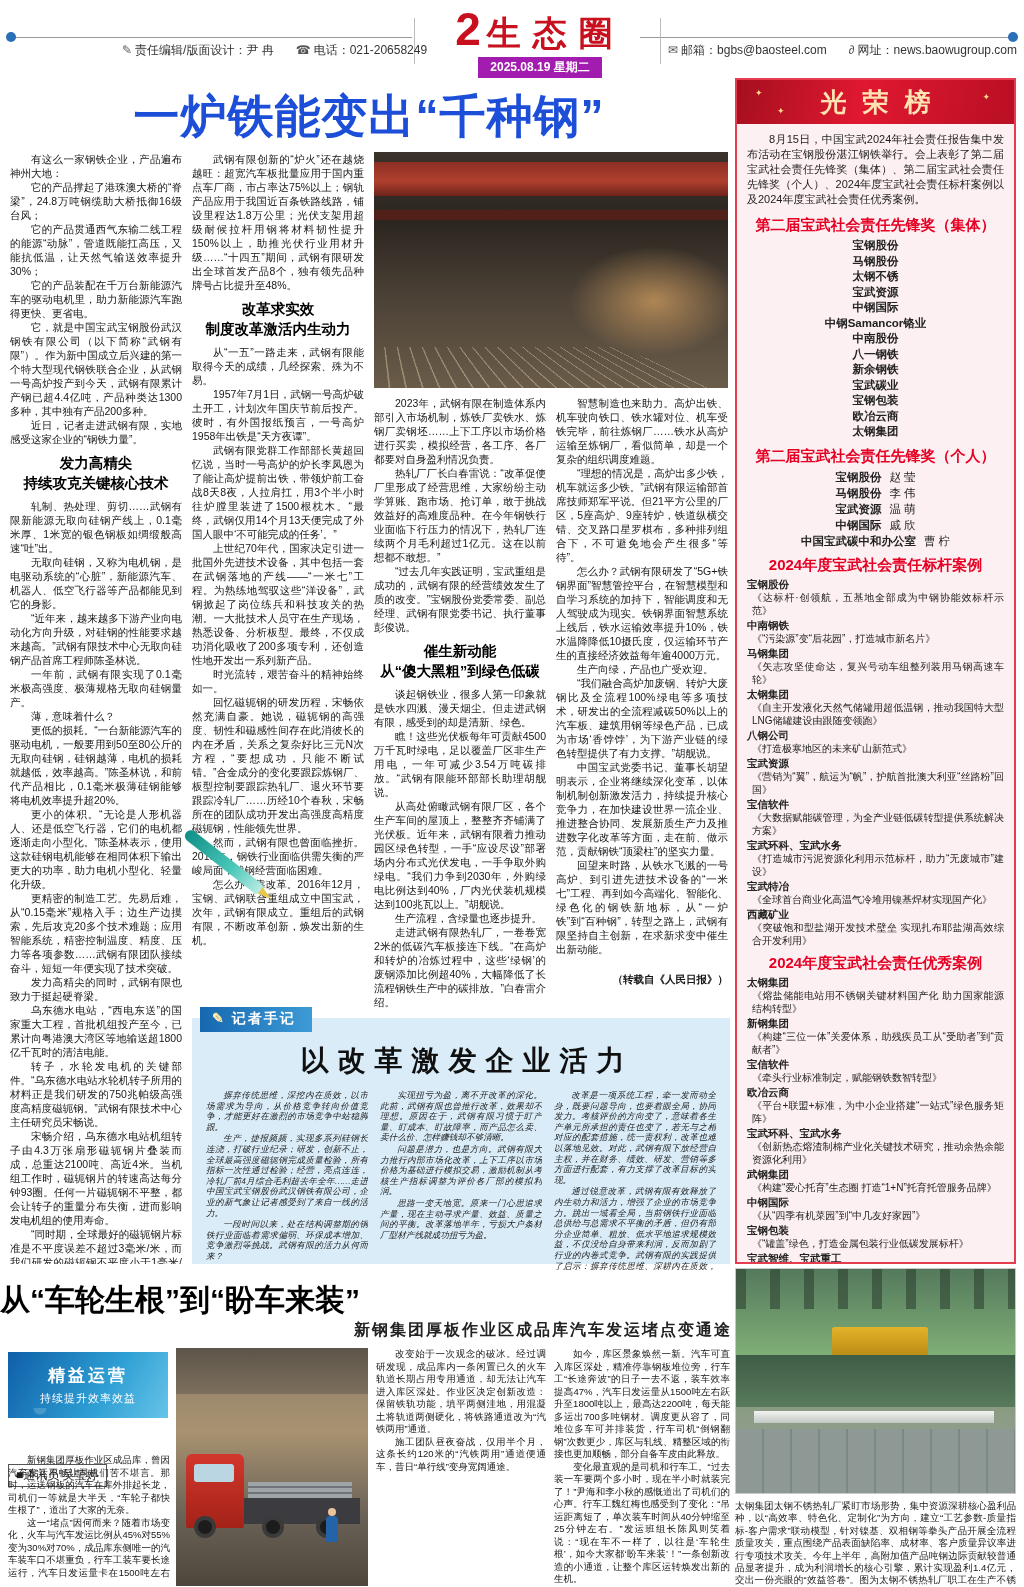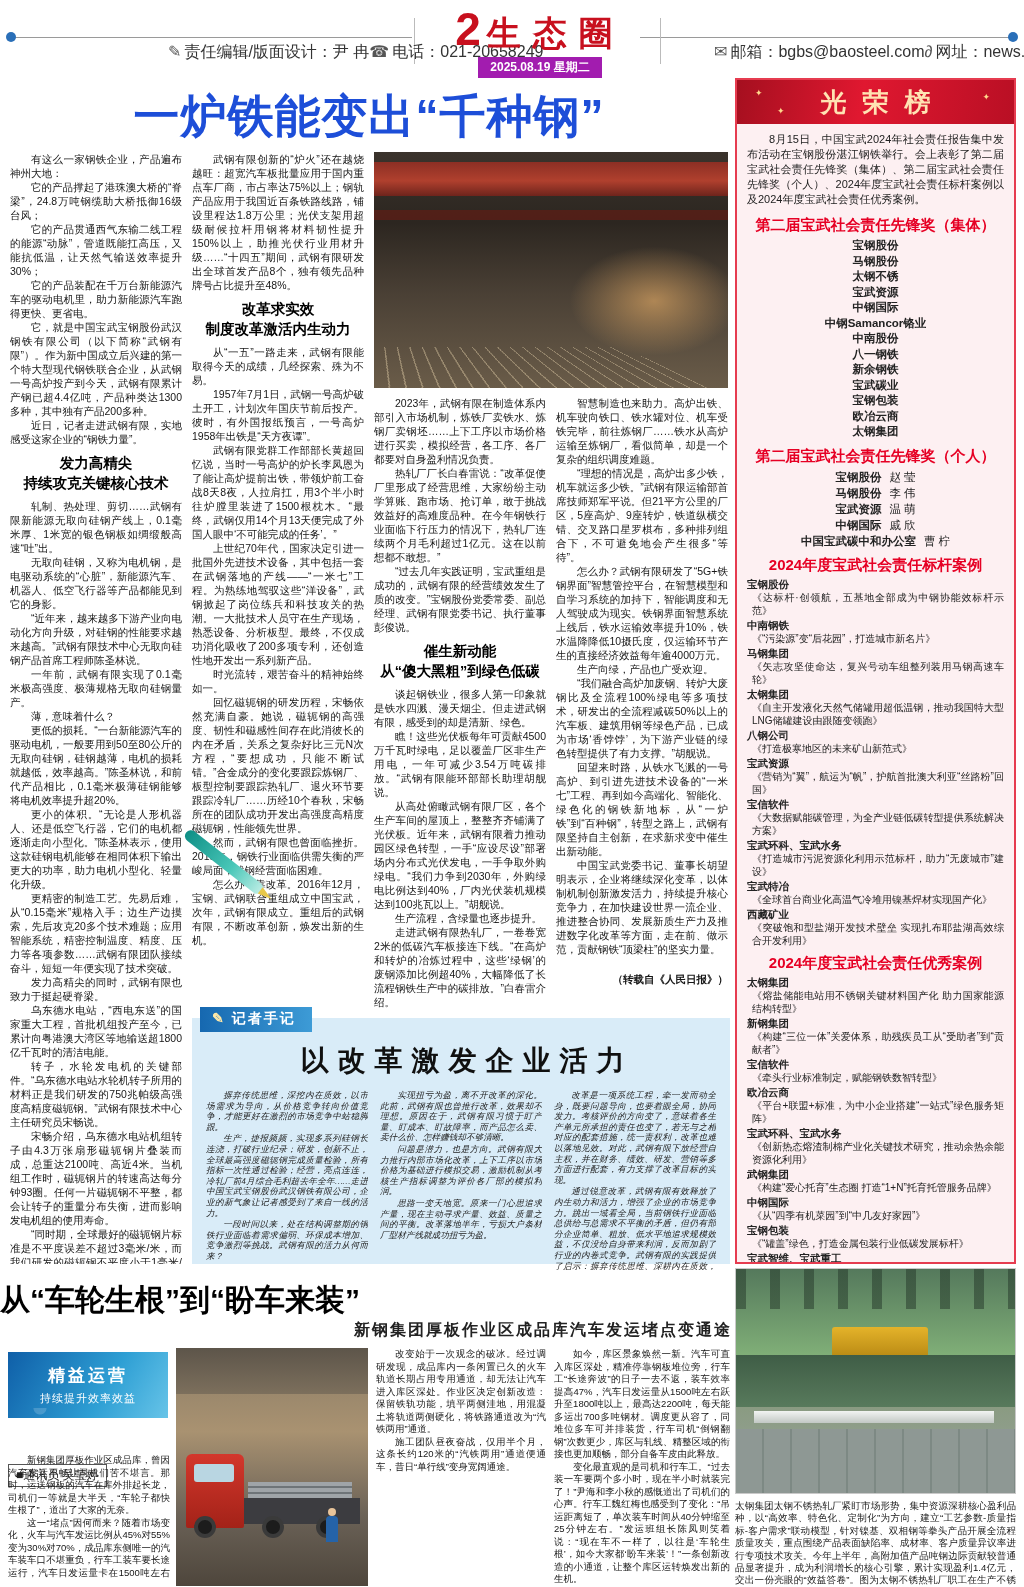--- a/index.html
+++ b/index.html
@@ -2,21 +2,21 @@
 <html><head>
 <meta charset="utf-8">
 <style>
   * { margin:0; padding:0; box-sizing:border-box; }
   body { background:#e8e8e8; font-family:"Liberation Sans", sans-serif; }
   #page { position:relative; width:1024px; height:1587px; background:#fff; margin:0 auto; overflow:hidden; color:#111; }
 
   
   .top-rule { position:absolute; top:37px; height:1px; background:#9a9a9a; }
   .dot { position:absolute; top:32px; width:10px; height:10px; border-radius:50%; background:#2a6fb8; }
-  .hdr-info { position:absolute; top:42px; font-size:16px; color:#333; display:flex; white-space:nowrap;margin-left:46px; }
+  .hdr-info { position:absolute; top:42px; font-size:12px; color:#333; display:flex; gap:22px; white-space:nowrap; }
   .hdr-info .ic { color:#555; margin-right:3px; }
   .vline { position:absolute; top:18px; width:1px; height:46px; background:#bbb; }
   .masthead { position:absolute; left:425px; top:6px; width:230px; text-align:center; }
   .mast-line { display:flex; align-items:baseline; justify-content:center; gap:6px; }
   .mast-num { font-size:46px; font-weight:900; color:#c8101e; line-height:1; }
   .mast-name { font-size:34px; font-weight:900; color:#c8101e; letter-spacing:12px; line-height:1.1; }
   .date-badge { display:inline-block; margin-top:5px; background:#a21caf; color:#fff; font-size:12px; font-weight:bold; padding:2px 12px; }
 
   
   .main-headline { position:absolute; left:8px; top:86px; width:722px; text-align:center; font-size:46px; font-weight:900; letter-spacing:1px; color:#1d4ed8; }
@@ -195,22 +195,22 @@
       <p class="para">从高处俯瞰武钢有限厂区，各个生产车间的屋顶上，整整齐齐铺满了光伏板。近年来，武钢有限着力推动园区绿色转型，一手“应设尽设”部署场内分布式光伏发电，一手争取外购绿电。“我们力争到2030年，外购绿电比例达到40%，厂内光伏装机规模达到100兆瓦以上。”胡舰说。</p>
       <p class="para">生产流程，含绿量也逐步提升。</p>
       <p class="para">走进武钢有限热轧厂，一卷卷宽2米的低碳汽车板接连下线。“在高炉和转炉的冶炼过程中，这些‘绿钢’的废钢添加比例超40%，大幅降低了长流程钢铁生产中的碳排放。”白春雷介绍。</p>
     </div>
   <div id="col4" class="col">
       <p class="para">智慧制造也来助力。高炉出铁、机车驶向铁口、铁水罐对位、机车受铁完毕，前往炼钢厂……铁水从高炉运输至炼钢厂，看似简单，却是一个复杂的组织调度难题。</p>
       <p class="para">“理想的情况是，高炉出多少铁，机车就运多少铁。”武钢有限运输部首席技师郑军平说。但21平方公里的厂区，5座高炉、9座转炉，铁道纵横交错、交叉路口星罗棋布，多种排列组合下，不可避免地会产生很多“等待”。</p>
       <p class="para">怎么办？武钢有限研发了“5G+铁钢界面”智慧管控平台，在智慧模型和自学习系统的加持下，智能调度和无人驾驶成为现实。铁钢界面智慧系统上线后，铁水运输效率提升10%，铁水温降降低10摄氏度，仅运输环节产生的直接经济效益每年逾4000万元。</p>
       <p class="para">生产向绿，产品也广受欢迎。</p>
       <p class="para">“我们融合高炉加废钢、转炉大废钢比及全流程100%绿电等多项技术，研发出的全流程减碳50%以上的汽车板、建筑用钢等绿色产品，已成为市场‘香饽饽’，为下游产业链的绿色转型提供了有力支撑。”胡舰说。</p>
+      <p class="para">中国宝武党委书记、董事长胡望明表示，企业将继续深化变革，以体制机制创新激发活力，持续提升核心竞争力，在加快建设世界一流企业、推进整合协同、发展新质生产力及推进数字化改革等方面，走在前、做示范，贡献钢铁“顶梁柱”的坚实力量。</p>
       <p class="para">回望来时路，从铁水飞溅的一号高炉、到引进先进技术设备的“一米七”工程、再到如今高端化、智能化、绿色化的钢铁新地标，从“一炉铁”到“百种钢”，转型之路上，武钢有限坚持自主创新，在求新求变中催生出新动能。</p>
-      <p class="para">中国宝武党委书记、董事长胡望明表示，企业将继续深化变革，以体制机制创新激发活力，持续提升核心竞争力，在加快建设世界一流企业、推进整合协同、发展新质生产力及推进数字化改革等方面，走在前、做示范，贡献钢铁“顶梁柱”的坚实力量。</p>
       <div class="attr">（转载自《人民日报》）</div>
     </div>
 
   <div class="pen"></div>
 
   <div id="note-box">
     <div class="note-label"><span class="ic">✎</span><span>记者手记</span></div>
     <div class="note-title">以改革激发企业活力</div>
     <div class="note-cols">
       <div class="note-col">

